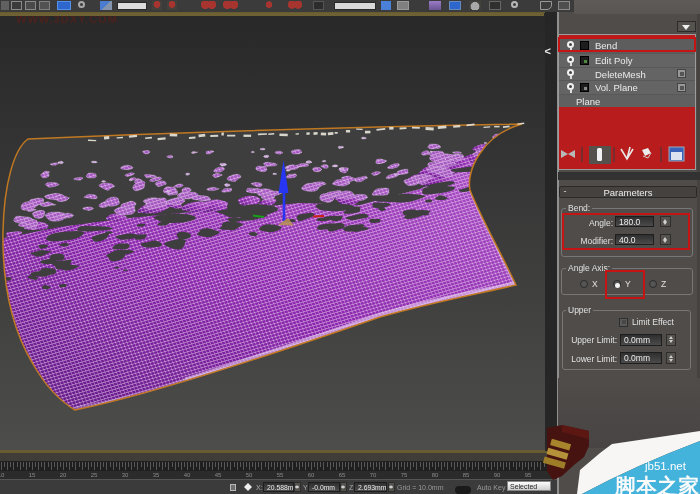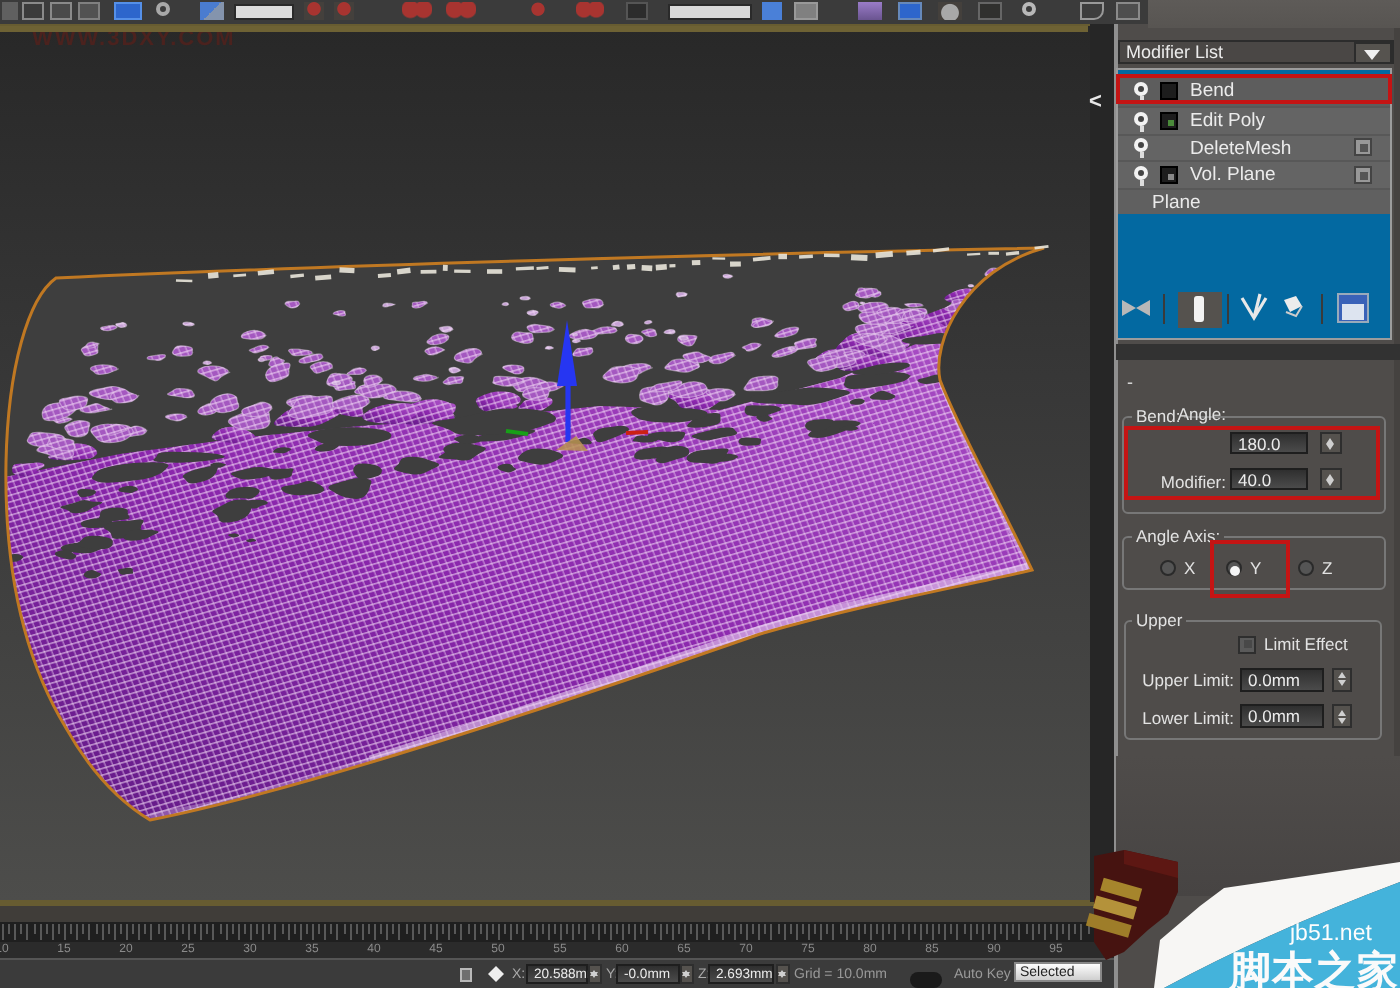--- a/index.html
+++ b/index.html
@@ -913,26 +913,25 @@
 <div class="abs" style="left:397px;top:483.5px;color:#999;font-size:7px">Grid = 10.0mm</div>
 <div class="abs" style="left:455px;top:486px;width:16px;height:8px;background:#1a1a1a;border-radius:4px"></div>
 <div class="abs" style="left:477px;top:483.5px;color:#9a9a9a;font-size:7px">Auto Key</div>
 <div class="abs" style="left:507px;top:481px;width:44px;height:10px;background:linear-gradient(180deg,#fdfdfd,#cfcfcf);border:1px solid #888;color:#222;font-size:7px;line-height:9px;padding-left:2px">Selected</div>
 
 <div class="abs" style="left:558px;top:14px;width:142px;height:480px;background:#4f4c4a"></div>
 <div class="abs" style="left:557px;top:12px;width:1.5px;height:482px;background:#8f8f8f"></div>
 
 <div class="abs" style="left:697px;top:14px;width:3px;height:412px;background:#454240"></div>
 
-<div class="abs" style="left:559px;top:20px;width:138px;height:12px;background:#4a4745;border:1px solid #2c2c2c;color:#ececec;font-size:9px;line-height:11px;padding-left:3px">Modifier List</div>
 <div class="abs" style="left:677px;top:20.5px;width:19px;height:11px;background:#56534f;border:1px solid #2c2c2c">
   <div style="position:absolute;left:4px;top:3px;width:0;height:0;border:4.5px solid transparent;border-top:5px solid #f0f0f0"></div>
     </div>
 
-<div class="abs" style="left:558px;top:34px;width:138px;height:136px;background:#0369a1;border:1px solid #9c9c9c">
+<div class="abs" style="left:558px;top:34px;width:138px;height:136px;background:#b91c1c;border:1px solid #9c9c9c">
   <div class="abs" style="left:0;top:3px;width:136px;height:14.5px;background:#5d5d5d"></div>
   <div class="abs" style="left:0;top:18px;width:136px;height:13.5px;background:#646464;border-top:1px solid #585858"></div>
   <div class="abs" style="left:0;top:31.5px;width:136px;height:13.5px;background:#646464;border-top:1px solid #585858"></div>
   <div class="abs" style="left:0;top:45px;width:136px;height:13.5px;background:#646464;border-top:1px solid #585858"></div>
   <div class="abs" style="left:0;top:58.5px;width:136px;height:13.5px;background:#606060;border-top:1px solid #585858"></div>
   <div class="bulb" style="left:8px;top:6px"></div>
   <div class="bulb" style="left:8px;top:21px"></div>
   <div class="bulb" style="left:8px;top:34px"></div>
   <div class="bulb" style="left:8px;top:48px"></div>
   <div class="mbox" style="left:21px;top:6px"></div>
@@ -966,25 +965,26 @@
  <path d="M63,5 L69,15 L75,5 M69,15 L72,3" stroke="#e8e8e8" stroke-width="1.6" fill="none"></path>
  <path d="M84,6 L90,4 L93,9 L87,12 Z" fill="#ececec"></path>
       <path d="M85,12 L90,14 L93,9" stroke="#ccc" fill="none"></path>
  <line x1="103" y1="3" x2="103" y2="18" stroke="#3a3a3a"></line>
  <rect x="111" y="3" width="15" height="14" fill="#3a62b8" stroke="#9ab"></rect>
  <rect x="113" y="8" width="11" height="8" fill="#dde4f0"></rect>
 </svg>
 
 <div class="abs" style="left:558px;top:172px;width:142px;height:8px;background:#323232"></div>
 
+<div class="abs" style="left:559px;top:186px;width:138px;height:12px;background:#454240;border:1px solid #2a2a2a;border-radius:2px;color:#ececec;font-size:9.5px;line-height:11px;text-align:center">Parameters</div>
 <div class="abs" style="left:561px;top:187px;width:8px;height:9px;color:#ddd;font-size:9px;line-height:9px;text-align:center">-</div>
 
 <div class="gbox" style="left:561px;top:208px;width:132px;height:49px"></div>
 <div class="grouplab" style="left:566px;top:203px">Bend:</div>
-<div class="plabel" style="left:563px;top:202px;width:50px">Angle:</div>
+<div class="plabel" style="left:563px;top:218px;width:50px">Angle:</div>
 <div class="vbox" style="left:615px;top:216px;width:39px;height:11px;font-size:8.5px;line-height:10px">180.0</div>
 <div class="spin" style="left:660px;top:216px;height:11px"></div>
 <div class="plabel" style="left:563px;top:236px;width:50px">Modifier:</div>
 <div class="vbox" style="left:615px;top:234px;width:39px;height:11px;font-size:8.5px;line-height:10px">40.0</div>
 <div class="spin" style="left:660px;top:234px;height:11px"></div>
 <div class="redbox" style="left:562px;top:213px;width:128px;height:37px"></div>
 
 <div class="gbox" style="left:561px;top:268px;width:132px;height:27px"></div>
 <div class="grouplab" style="left:566px;top:263px">Angle Axis:</div>
 <div class="abs" style="left:580px;top:280px;width:8px;height:8px;border-radius:50%;background:#555;border:1px solid #2a2a2a"></div>

